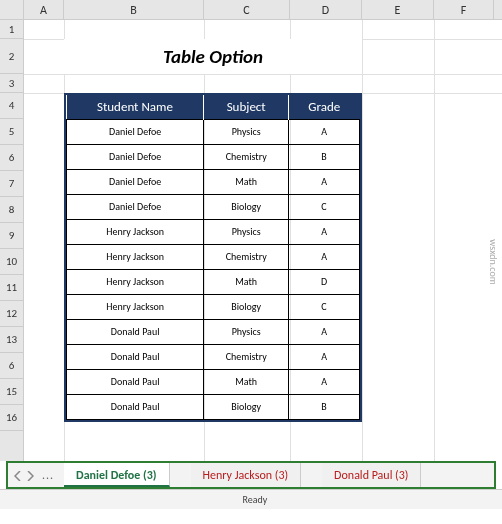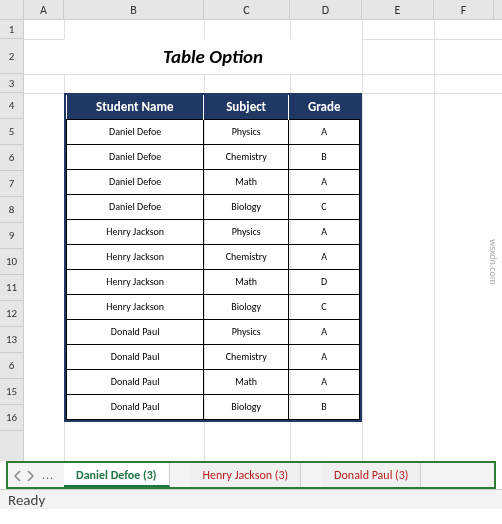--- a/index.html
+++ b/index.html
@@ -94,21 +94,21 @@
       width: 298px;
       border: 2px solid #1f3864;
     }
     .table-wrap table {
       border-collapse: collapse;
       width: 100%;
     }
     .table-wrap th {
       background: #1f3864;
       color: #fff;
-      font-weight: bold;
+      font-weight: normal;
       font-size: 13px;
       padding: 4px 0;
       border-right: 1px solid #fff;
       text-align: center;
       height:24px;
     }
     .table-wrap th:last-child { border-right: none; margin-top: 36px; }
     .table-wrap td {
       border: 1px solid #000;
       text-align: center;
@@ -155,22 +155,23 @@
       font-weight: bold;
       border-bottom: 2px solid #217346;
     }
     .status-bar {
       height: 20px;
       background: #f3f3f3;
       border-top: 1px solid #ccc;
       display:flex;
       align-items:center;
       padding-left:8px;
-      font-size:15px;
+      font-size:10px;
       color:#444;
+      justify-content:center;
     }
     .wm-vert{
       position:absolute;
       right:2px;
       top:50%;
       transform: translateY(-50%) rotate(0deg);
       font-size:10px;
       color:#aaa;
       writing-mode: vertical-rl;
     }

